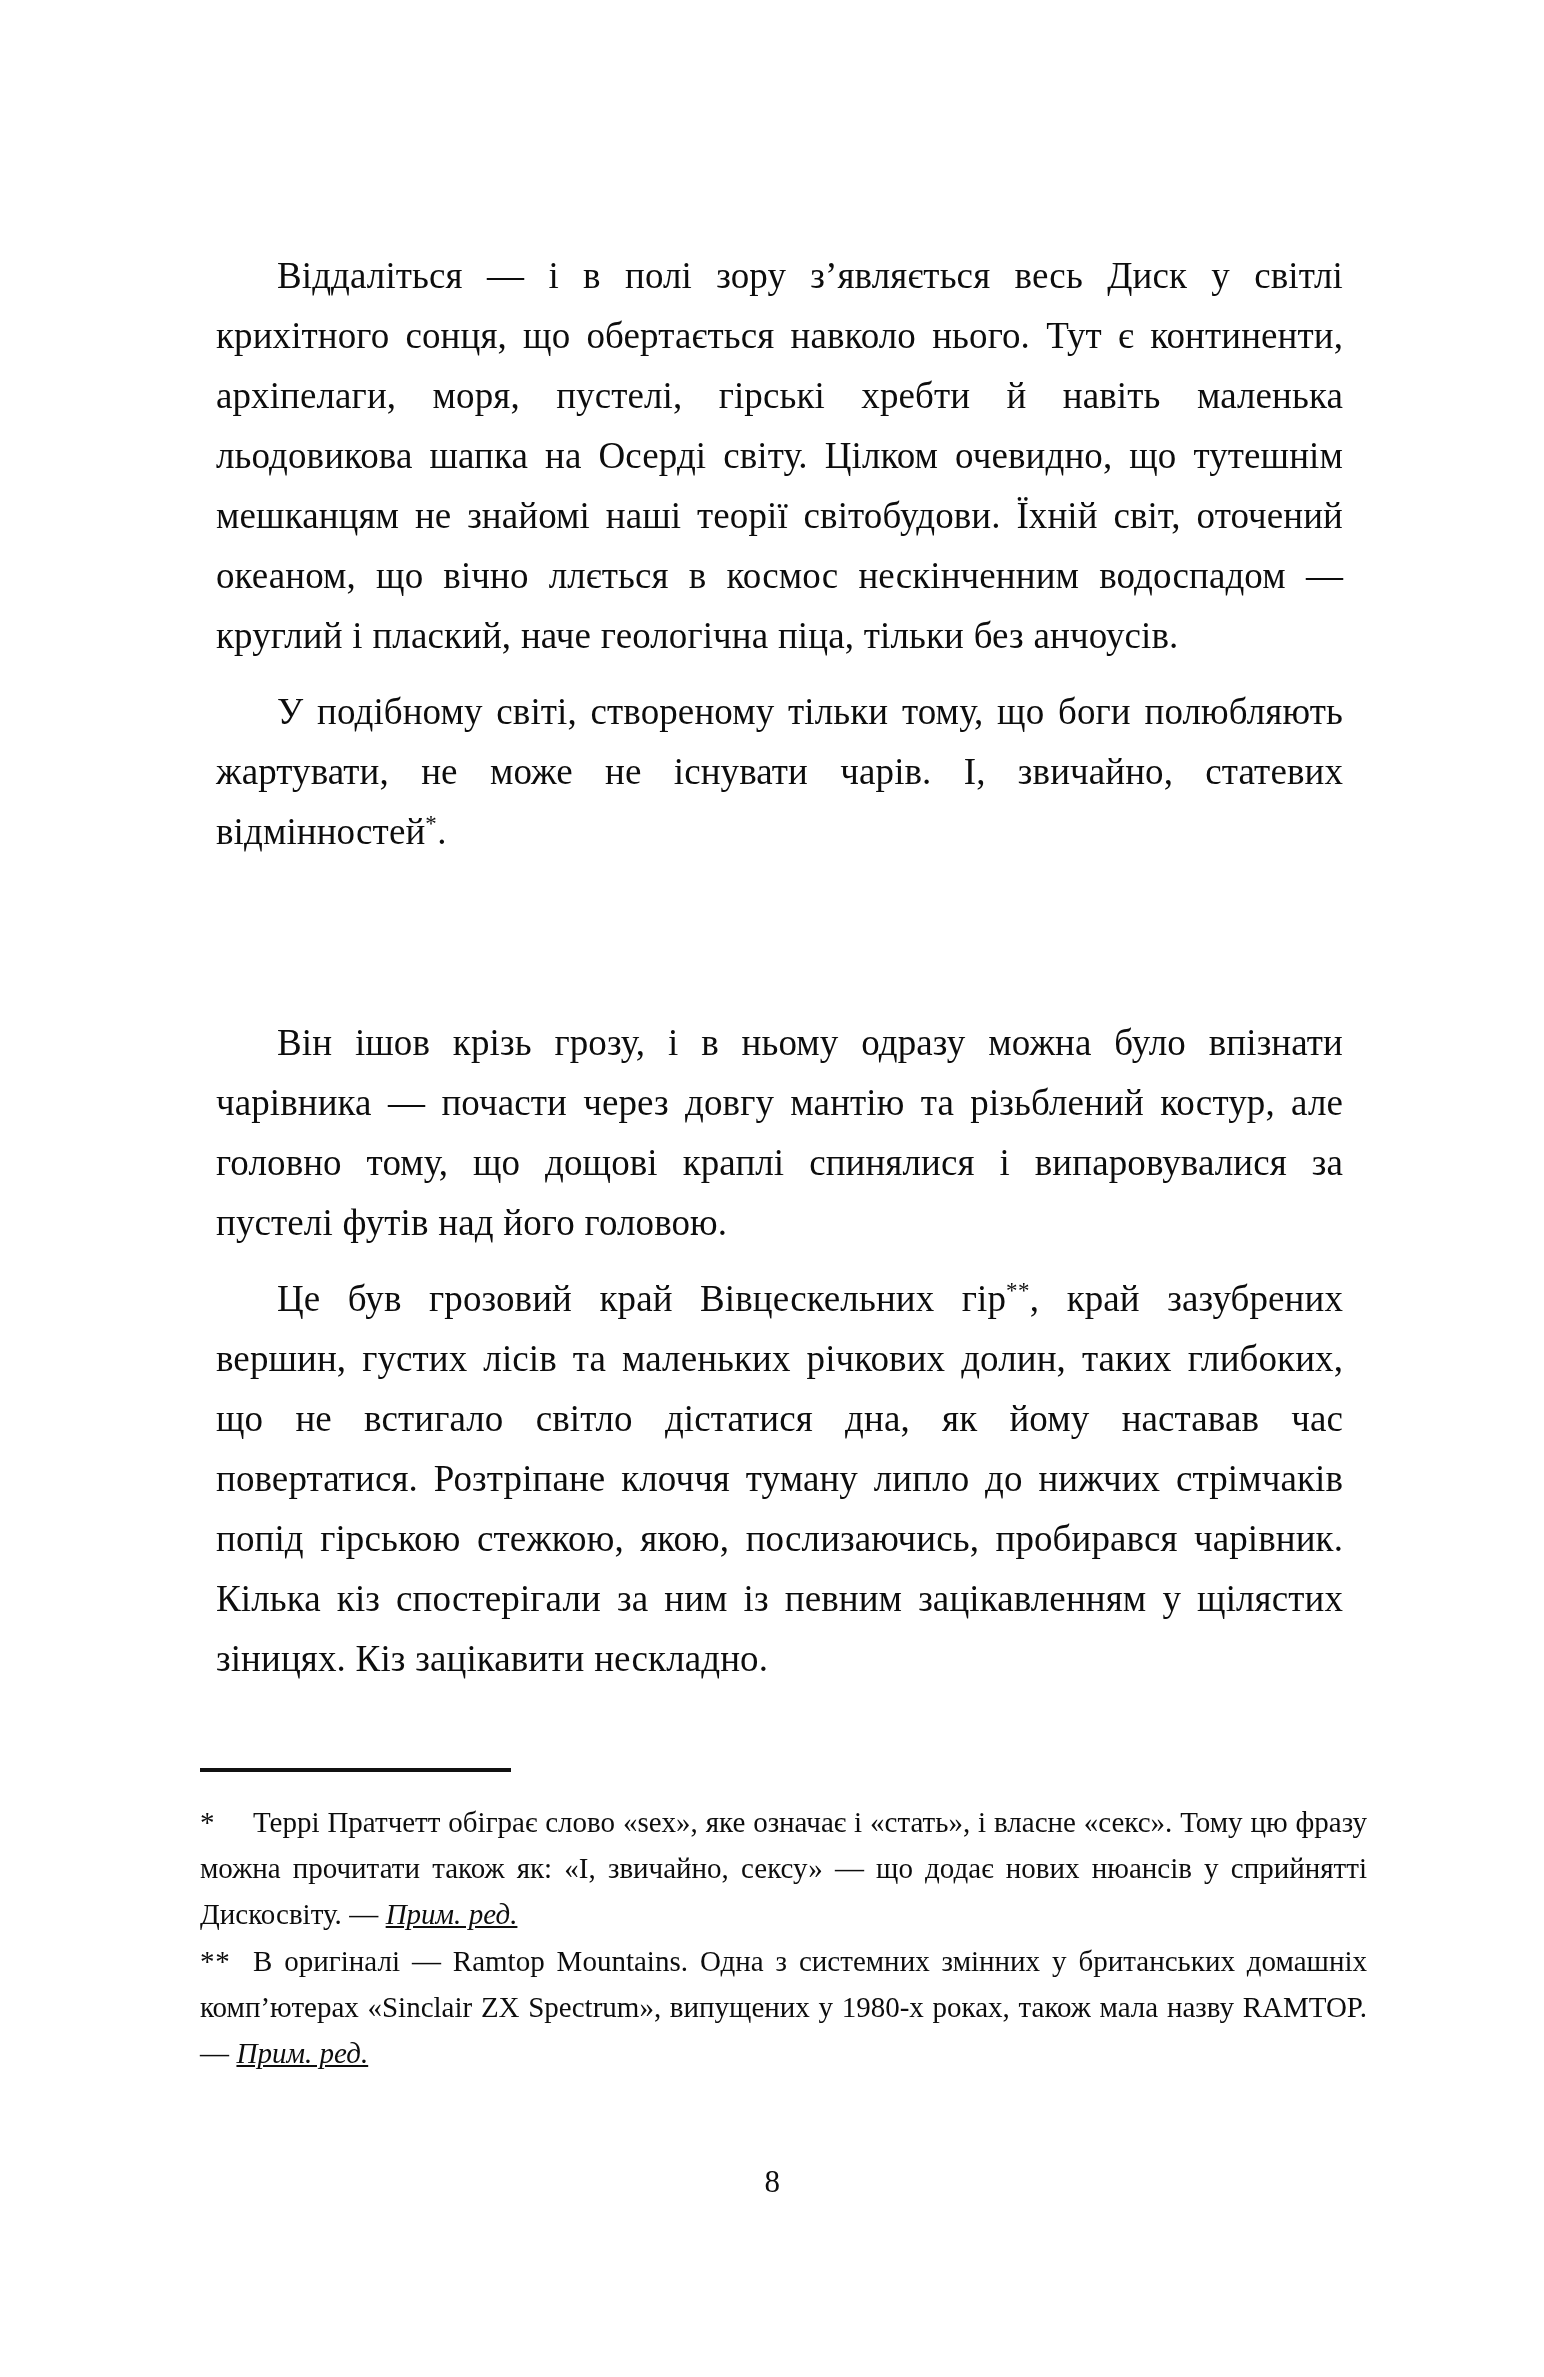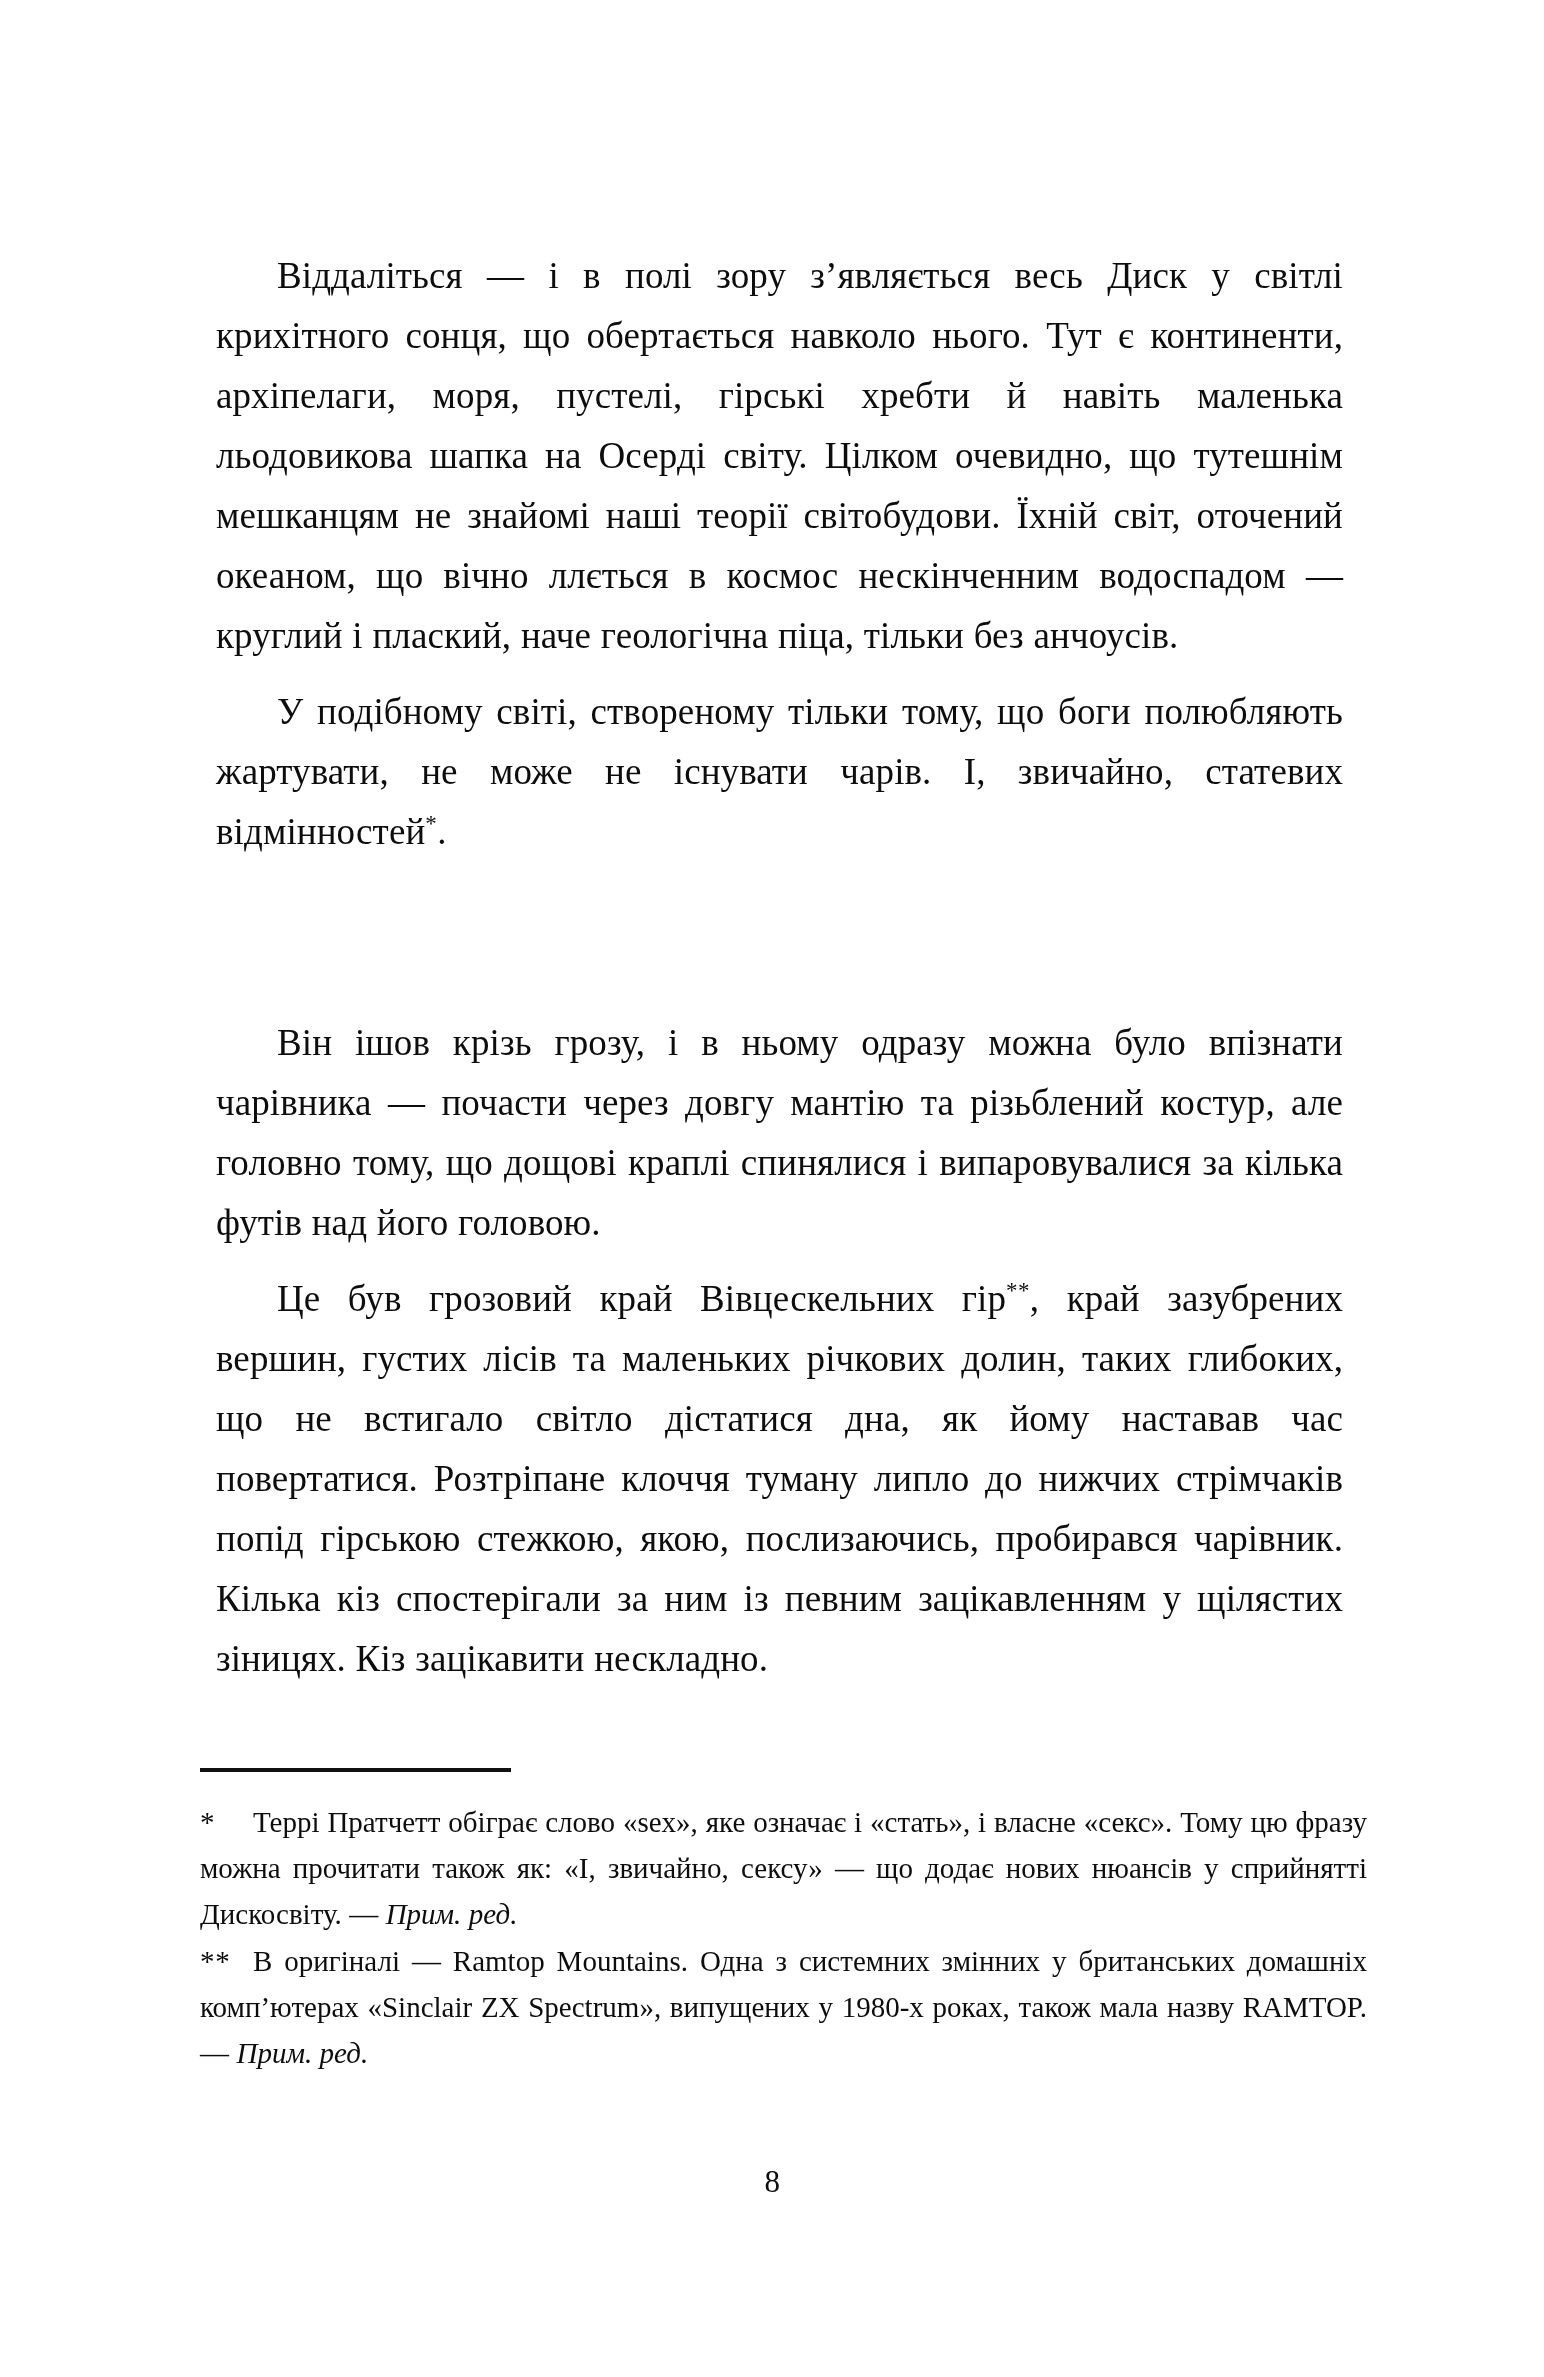--- a/index.html
+++ b/index.html
@@ -86,20 +86,21 @@
     min-width: 53px;
     letter-spacing: 0.8px;
   }
 
   .fn-marker-sym {
     vertical-align: baseline;
   }
 
   .fn-em {
     font-style: italic;
+    text-decoration: underline;
   }
 
   
   .folio {
     position: absolute;
     left: 0;
     top: 2164px;
     width: 100%;
     text-align: center;
     font-size: 31px;
@@ -115,21 +116,21 @@
   <div class="content">
 
     <div class="body-block">
       <p>Віддаліться — і в полі зору з’являється весь Диск у світлі крихітного сонця, що обертається навколо нього. Тут є континенти, архіпелаги, моря, пустелі, гірські хребти й навіть маленька льодовикова шапка на Осерді світу. Цілком очевидно, що тутешнім мешканцям не знайомі наші теорії світобудови. Їхній світ, оточений океаном, що вічно ллється в космос нескінченним водоспадом — круглий і плаский, наче геологічна піца, тільки без анчоусів.</p>
       <p><span>У подібному світі, створеному тільки тому, що боги полюбляють жартувати, не може не існувати чарів. І, звичайно, статевих відмінностей</span><span class="fn-ref">*</span><span>.</span></p>
     </div>
 
     <div class="block-gap"></div>
 
     <div class="body-block">
-      <p>Він ішов крізь грозу, і в ньому одразу можна було впізнати чарівника — почасти через довгу мантію та різьблений костур, але головно тому, що дощові краплі спинялися і випаровувалися за кілька футів над його головою.</p>
+      <p>Він ішов крізь грозу, і в ньому одразу можна було впізнати чарівника — почасти через довгу мантію та різьблений костур, але головно тому, що дощові краплі спинялися і випаровувалися за пустелі футів над його головою.</p>
       <p><span>Це був грозовий край Вівцескельних гір</span><span class="fn-ref">**</span><span>, край зазубрених вершин, густих лісів та маленьких річкових долин, таких глибоких, що не встигало світло дістатися дна, як йому наставав час повертатися. Розтріпане клоччя туману липло до нижчих стрімчаків попід гірською стежкою, якою, послизаючись, пробирався чарівник. Кілька кіз спостерігали за ним із певним зацікавленням у щілястих зіницях. Кіз зацікавити нескладно.</span></p>
     </div>
 
   </div>
 
   <div class="footnotes">
 
     <div class="fn-rule"></div>
 
     <p class="footnote"><span class="fn-marker"><span class="fn-marker-sym">*</span></span><span>Террі Пратчетт обіграє слово «sex», яке означає і «стать», і власне «секс». Тому цю фразу можна прочитати також як: «І, звичайно, сексу» — що додає нових нюансів у сприйнятті Дискосвіту. — </span><span class="fn-em">Прим. ред.</span></p>

